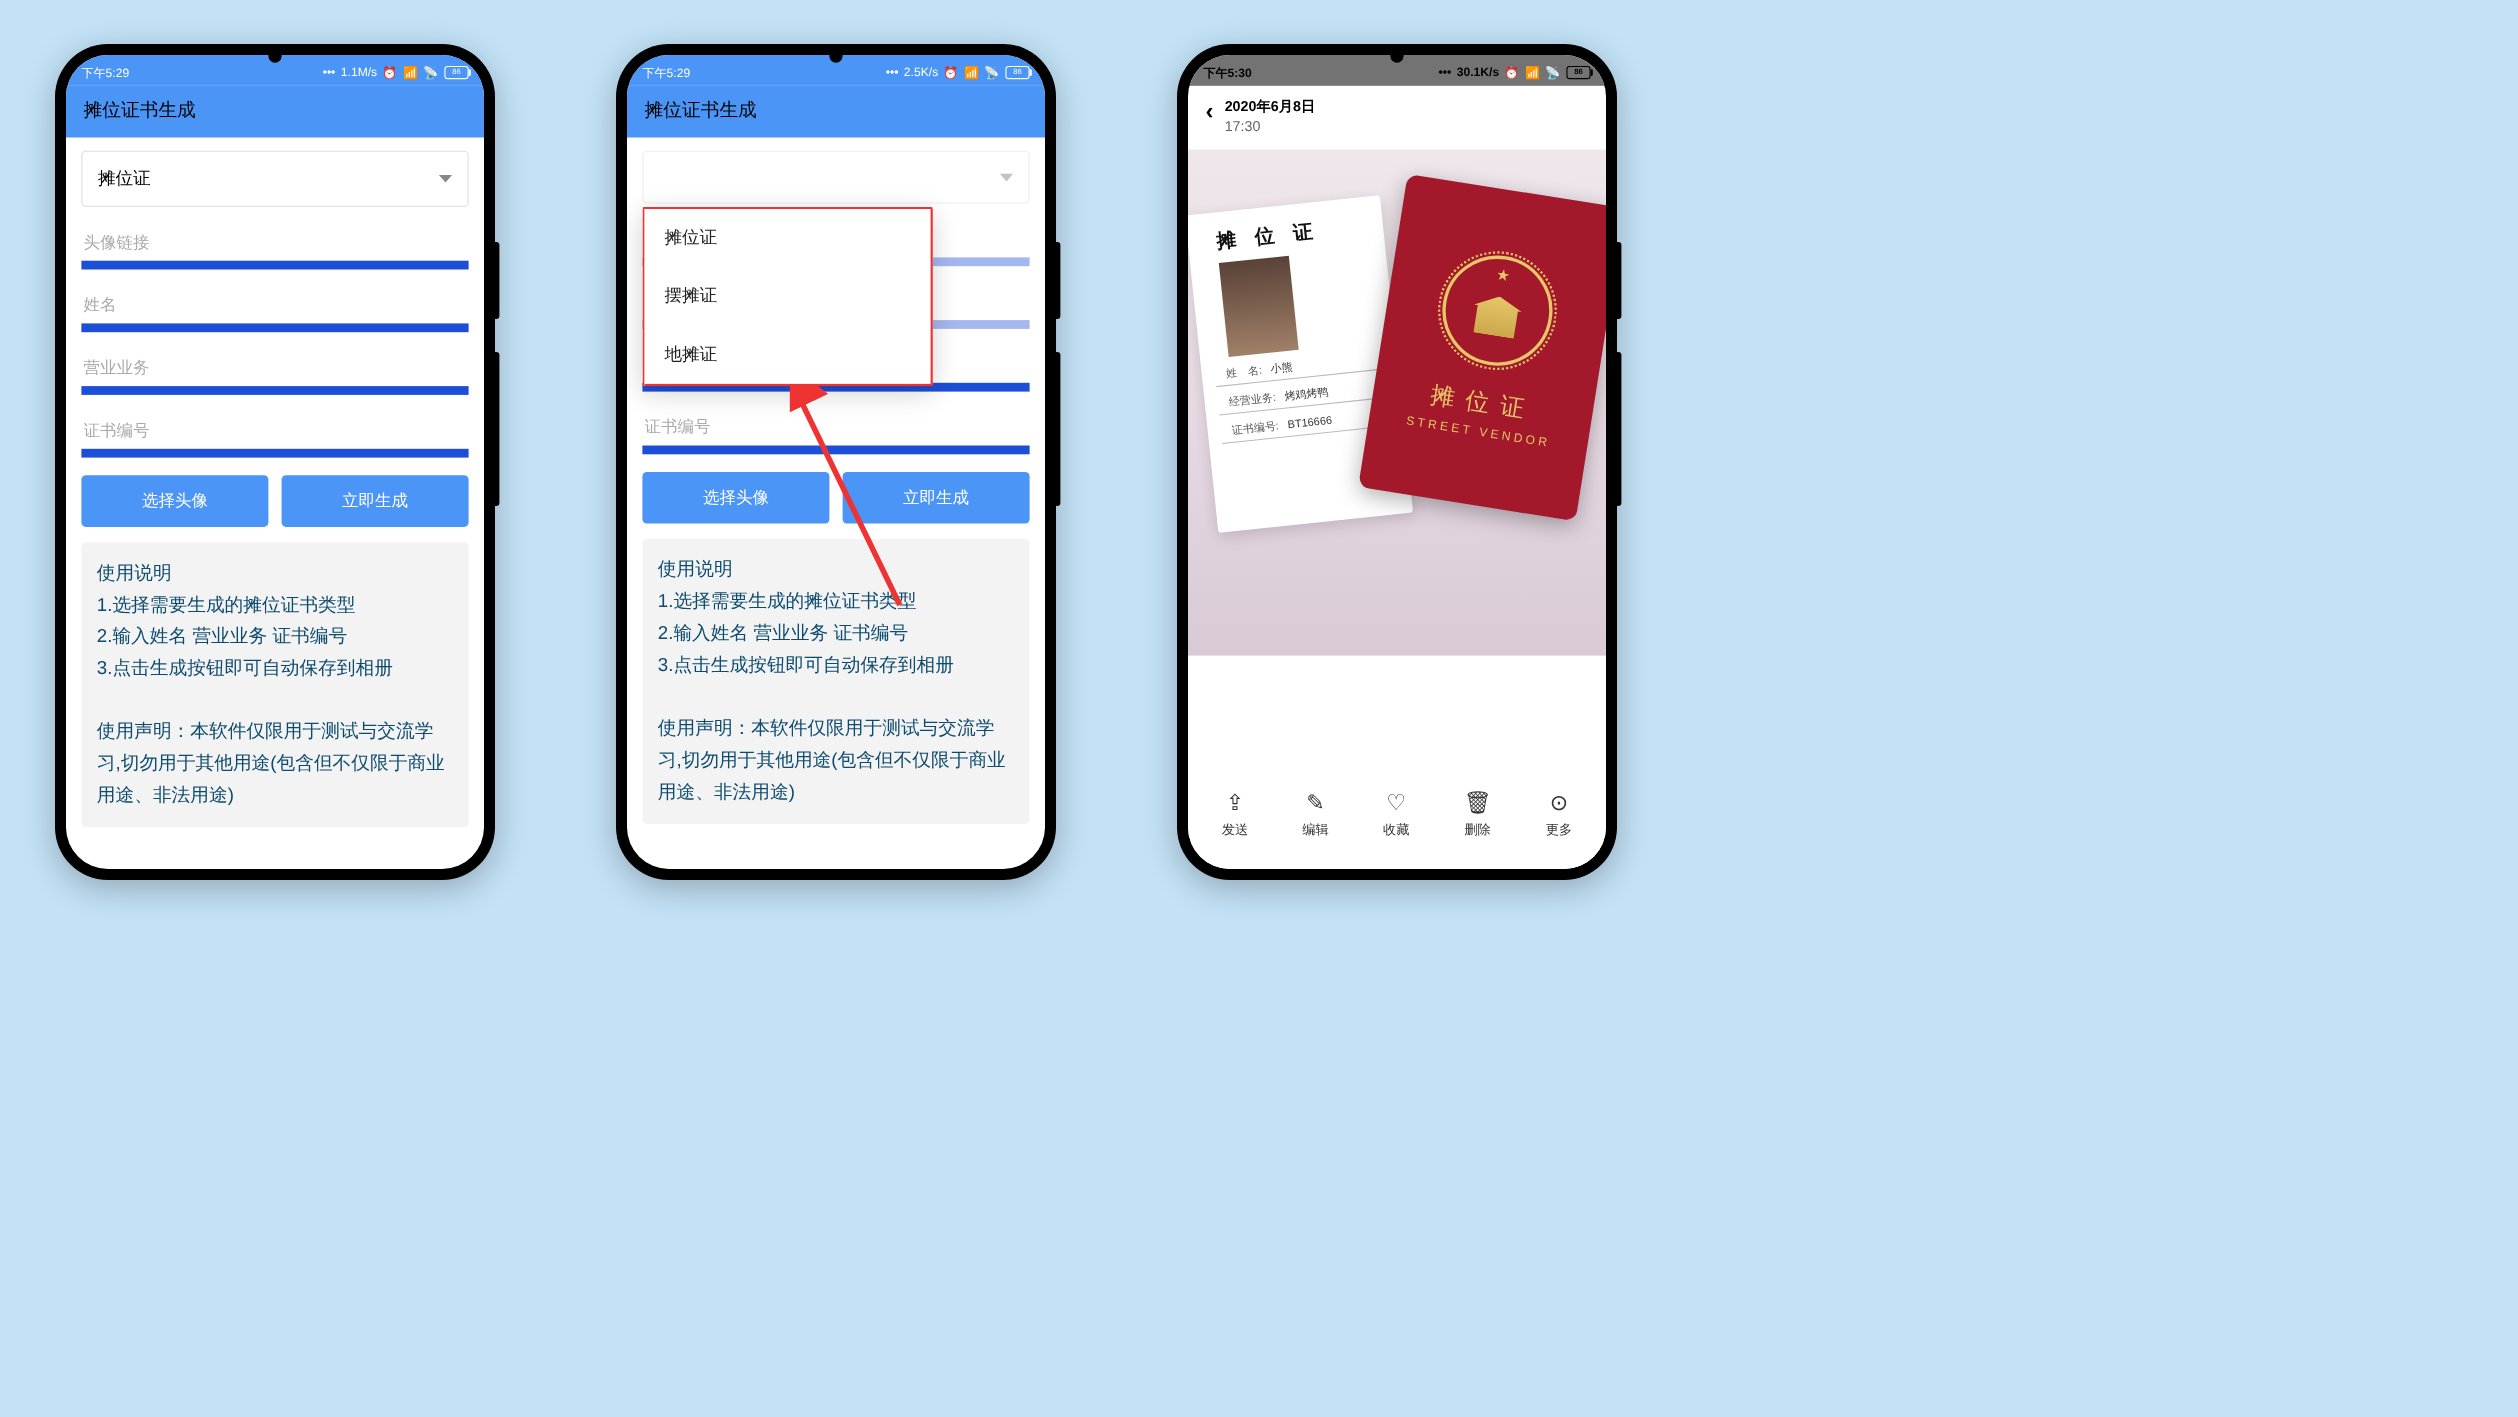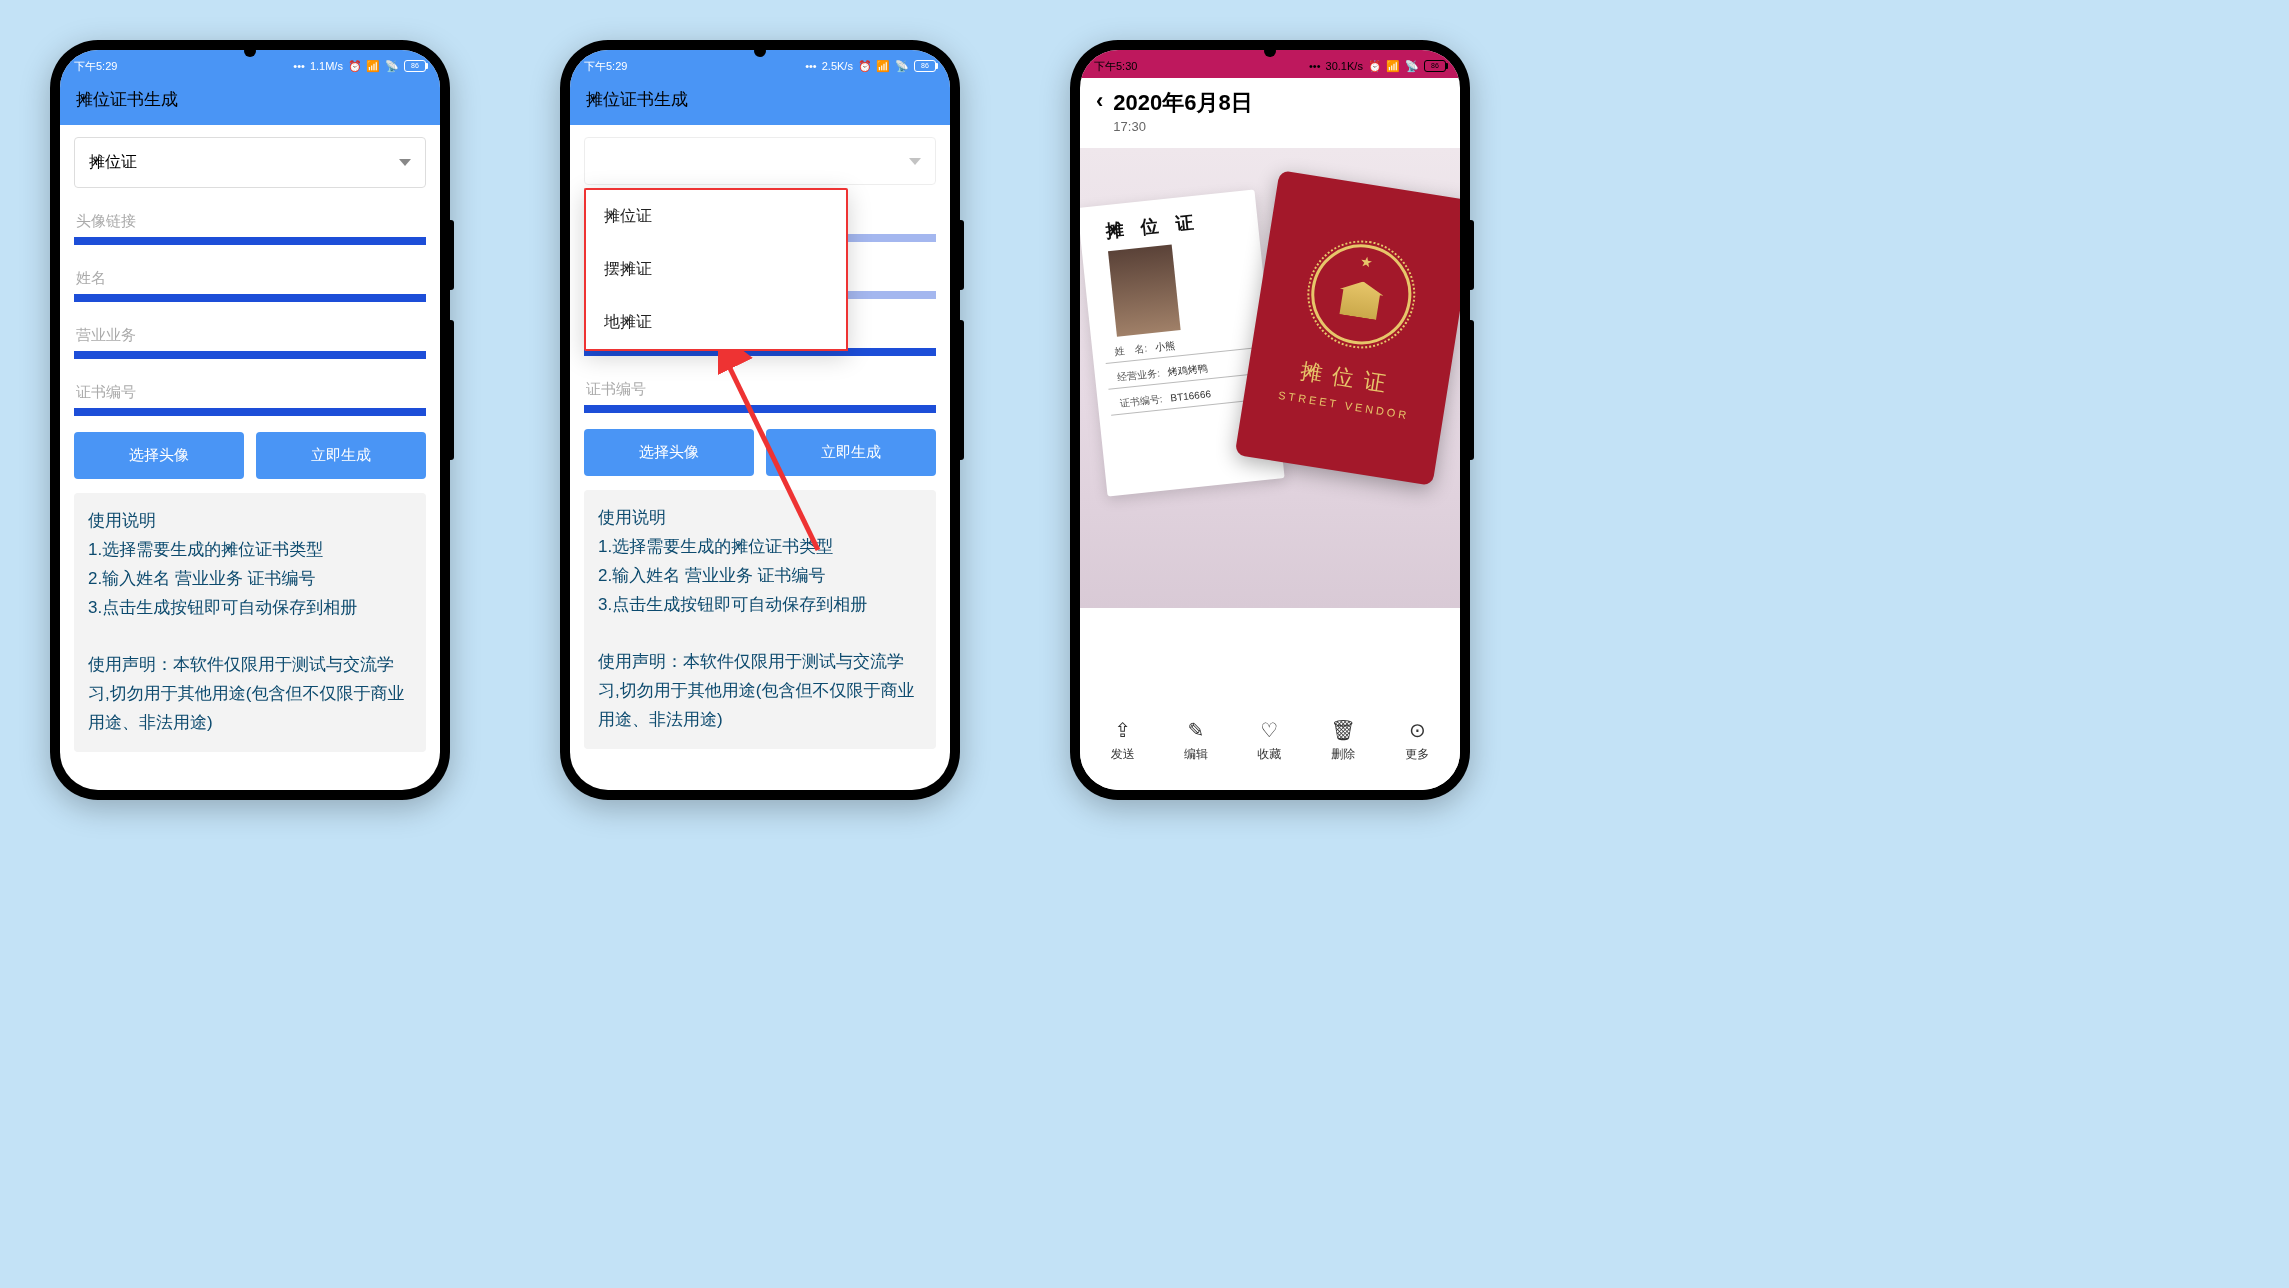--- a/index.html
+++ b/index.html
@@ -5,21 +5,21 @@
   html,body{margin:0;padding:0;background:#c3e2f6;font-family:"PingFang SC","Microsoft YaHei",Arial,sans-serif;}
   .stage{display:flex;gap:110px;justify-content:flex-start;align-items:flex-start;padding:40px 50px;}
   .phone{width:400px;height:760px;background:#000;border-radius:48px;padding:10px;box-sizing:border-box;position:relative;box-shadow:0 8px 30px rgba(0,0,0,.25);}
   .phone:before{content:"";position:absolute;right:-4px;top:180px;width:4px;height:70px;background:#000;border-radius:0 3px 3px 0;}
   .phone:after{content:"";position:absolute;right:-4px;top:280px;width:4px;height:140px;background:#000;border-radius:0 3px 3px 0;}
   .screen{width:100%;height:100%;background:#fff;border-radius:38px;overflow:hidden;position:relative;}
   .notch{position:absolute;top:0;left:50%;transform:translateX(-50%);width:12px;height:12px;border-radius:50%;background:#000;z-index:40;margin-top:5px;}
   
   .statusbar{height:24px;display:flex;align-items:center;justify-content:space-between;padding:4px 14px 0;font-size:11px;}
   .statusbar.blue{background:#4a95f5;color:#fff;}
-  .statusbar.white{background:#be185d;color:#000;}
+  .statusbar.white{background:#737373;color:#000;font-weight:bold;}
   .sb-right{display:flex;align-items:center;gap:5px;}
   .sb-ico{font-size:11px;}
   .batt{display:inline-block;border:1px solid currentColor;border-radius:3px;width:20px;height:10px;position:relative;font-size:7px;line-height:10px;text-align:center;}
   .batt:after{content:"";position:absolute;right:-3px;top:2px;width:2px;height:6px;background:currentColor;border-radius:0 1px 1px 0;}
   
   .appbar{background:#4a95f5;color:#000000;font-size:17px;padding:10px 16px 14px;}
   
   .form{padding:12px 14px;}
   .dropdown{border:1px solid #ddd;border-radius:4px;padding:14px 14px;display:flex;align-items:center;justify-content:space-between;font-size:16px;background:#fff;}
   .caret{width:0;height:0;border-left:6px solid transparent;border-right:6px solid transparent;border-top:7px solid #888;}
@@ -29,21 +29,21 @@
   .btn{flex:1;background:#4a95f5;color:#fff;text-align:center;padding:14px 0;border-radius:4px;font-size:15px;}
   .panel{background:#f3f3f3;border-radius:4px;padding:14px 14px;margin-top:14px;font-size:17px;color:#0c4a6e;line-height:1.7;}
   
   .menu{position:absolute;top:138px;left:14px;width:262px;background:#fff;box-shadow:0 6px 24px rgba(0,0,0,.18);border-radius:2px;z-index:30;border:2px solid #e33;border-right:none;border-bottom:none;}
   .menu-inner{border:2px solid #e33;border-left:none;border-top:none;}
   .menu-item{padding:16px 18px;font-size:16px;color:#222;}
   .arrow{position:absolute;top:300px;left:148px;z-index:35;pointer-events:none;}
   
   .gallery-head{padding:10px 16px 8px;display:flex;align-items:flex-start;gap:10px;}
   .back{font-size:22px;font-weight:bold;line-height:1;margin-top:2px;}
-  .gh-title{font-size:22px;font-weight:600;}
+  .gh-title{font-size:13px;font-weight:600;}
   .gh-sub{font-size:13px;color:#666;margin-top:1px;}
   
   .photo{width:100%;height:460px;background:linear-gradient(180deg,#efe7ec 0%,#e6d9e3 55%,#d9cad6 100%);position:relative;margin-top:6px;}
   .doc-left{position:absolute;left:12px;top:50px;width:178px;height:290px;background:#fff;transform:rotate(-6deg);box-shadow:0 4px 14px rgba(0,0,0,.15);border-radius:3px;padding:14px 12px;box-sizing:border-box;}
   .doc-left h4{margin:0 0 8px;text-align:left;font-size:18px;letter-spacing:6px;padding-left:14px;font-weight:700;color:#111;}
   .photo-thumb{width:64px;height:86px;background:linear-gradient(180deg,#5a4238,#a08068);margin:4px 0 8px 14px;}
   .drow{font-size:10px;color:#333;margin:8px 0;border-bottom:1px solid #bbb;padding:0 0 3px 10px;}
   .drow b{font-weight:400;color:#555;margin-right:8px;}
   .passport{position:absolute;right:4px;top:36px;width:200px;height:288px;background:#a3182a;border-radius:10px;transform:rotate(9deg);box-shadow:0 6px 20px rgba(0,0,0,.3);display:flex;flex-direction:column;align-items:center;justify-content:center;color:#e7c66a;}
   .emblem{width:94px;height:94px;border:3px solid #e7c66a;border-radius:50%;position:relative;display:flex;align-items:center;justify-content:center;margin-bottom:20px;}

